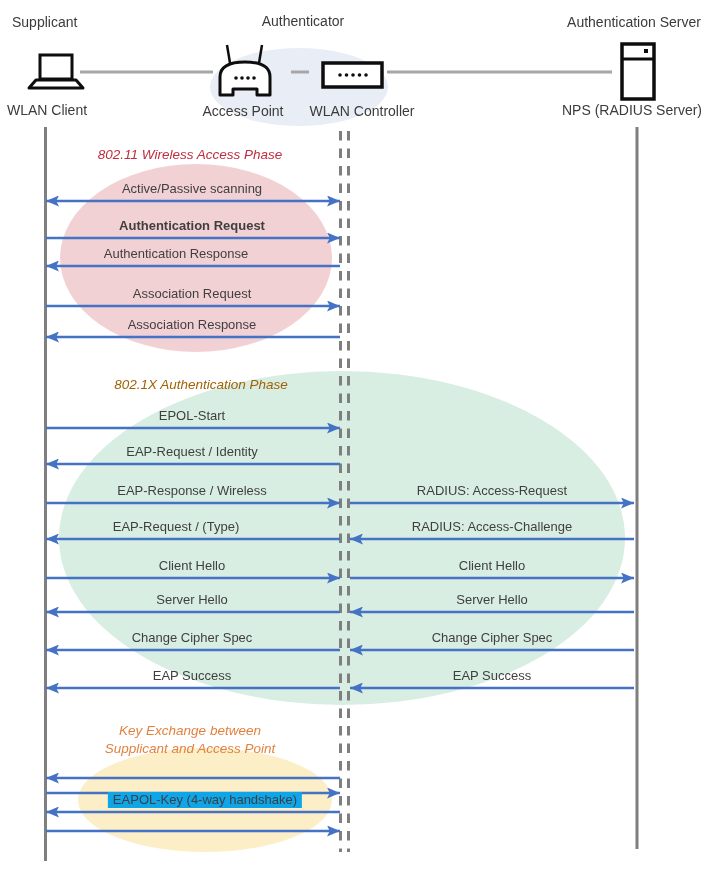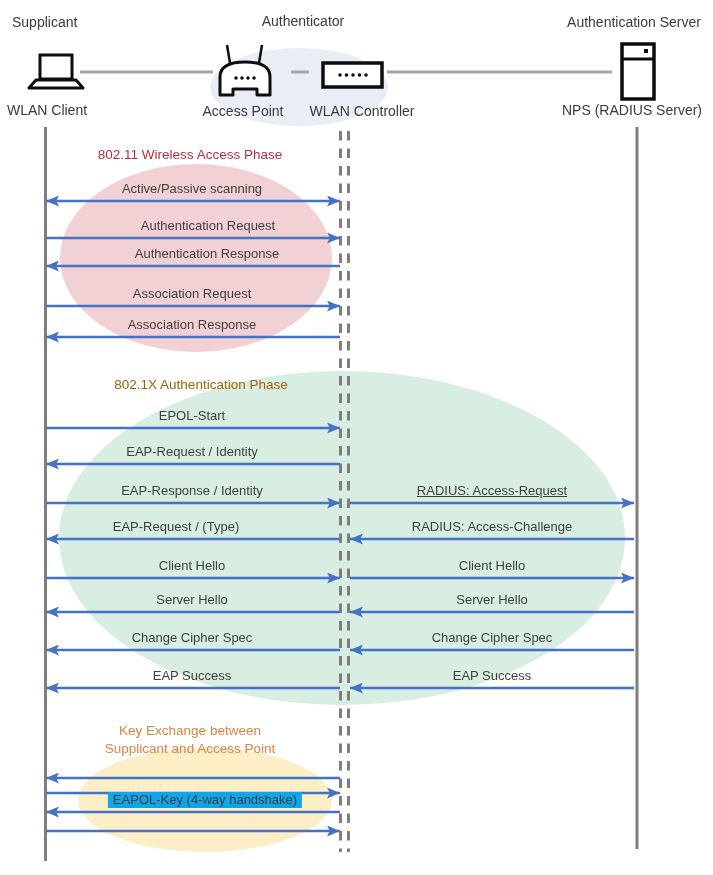--- a/index.html
+++ b/index.html
@@ -19,21 +19,21 @@
     line-height: 16px; z-index: 2;
   }
   .centered { transform: translateX(-50%); }
   .msg-label {
     position: absolute; font-size: 13px; color: #3f3f3f; white-space: nowrap;
     height: 16px; line-height: 16px; transform: translateX(-50%);
   }
   .msg-label.white-bg { background: #0ea5e9; padding: 0 5px; }
   .phase-title {
     position: absolute; font-size: 13.5px; white-space: nowrap; text-align: center;
-    line-height: 18px; transform: translateX(-50%);
+    line-height: 18px; transform: translateX(-50%); font-style: italic;
   }
 </style>
 </head>
 <body>
 
 <div class="stage">
 
   <div class="hdr-ellipse"></div>
 
   <svg id="header-icons" width="713" height="130" viewBox="0 0 713 130">
@@ -134,28 +134,28 @@
         <div>802.11 Wireless Access Phase</div>
       </div>
       <div class="phase-title" style="left: 201px; top: 376px; color: #a16207;">
         <div>802.1X Authentication Phase</div>
       </div>
       <div class="phase-title" style="left: 190px; top: 722px; color: rgb(226, 130, 63);">
         <div>Key Exchange between</div>
         <div>Supplicant and Access Point</div>
       </div>
       <div class="msg-label" style="left: 192px; top: 181px;">Active/Passive scanning</div>
-      <div class="msg-label" style="left: 208px; top: 218px;">Authentication Request</div>
-      <div class="msg-label" style="left: 207px; top: 246px;">Authentication Response</div>
+      <div class="msg-label" style="left: 192px; top: 218px; font-weight: bold;">Authentication Request</div>
+      <div class="msg-label" style="left: 176px; top: 246px;">Authentication Response</div>
       <div class="msg-label" style="left: 192px; top: 286px;">Association Request</div>
       <div class="msg-label" style="left: 192px; top: 317px;">Association Response</div>
       <div class="msg-label" style="left: 192px; top: 408px;">EPOL-Start</div>
       <div class="msg-label" style="left: 192px; top: 444px;">EAP-Request / Identity</div>
-      <div class="msg-label" style="left: 192px; top: 483px;">EAP-Response / Identity</div>
-      <div class="msg-label" style="left: 492px; top: 483px; text-decoration: underline;">RADIUS: Access-Request</div>
+      <div class="msg-label" style="left: 192px; top: 483px;">EAP-Response / Wireless</div>
+      <div class="msg-label" style="left: 492px; top: 483px;">RADIUS: Access-Request</div>
       <div class="msg-label" style="left: 176px; top: 519px;">EAP-Request / (Type)</div>
       <div class="msg-label" style="left: 492px; top: 519px;">RADIUS: Access-Challenge</div>
       <div class="msg-label" style="left: 192px; top: 558px;">Client Hello</div>
       <div class="msg-label" style="left: 492px; top: 558px;">Client Hello</div>
       <div class="msg-label" style="left: 192px; top: 592px;">Server Hello</div>
       <div class="msg-label" style="left: 492px; top: 592px;">Server Hello</div>
       <div class="msg-label" style="left: 192px; top: 630px;">Change Cipher Spec</div>
       <div class="msg-label" style="left: 492px; top: 630px;">Change Cipher Spec</div>
       <div class="msg-label" style="left: 192px; top: 668px;">EAP Success</div>
       <div class="msg-label" style="left: 492px; top: 668px;">EAP Success</div>

